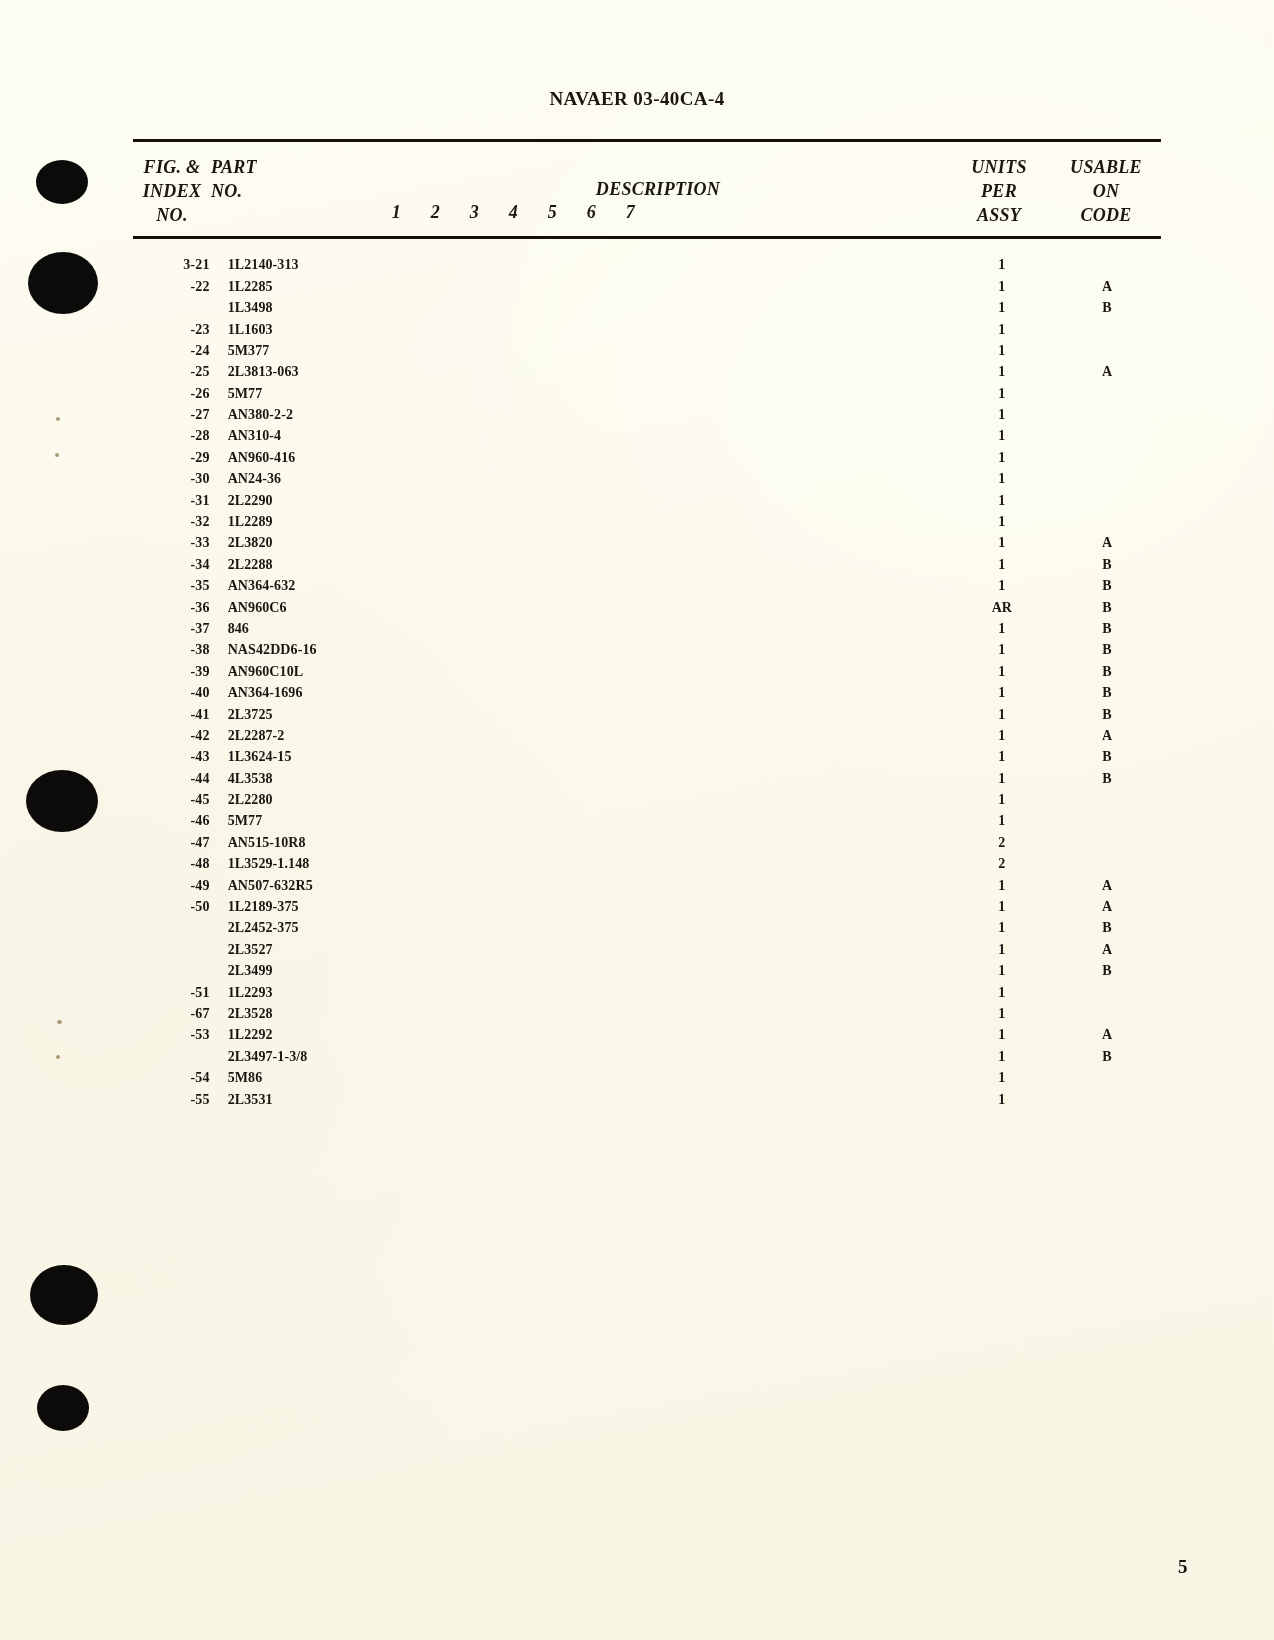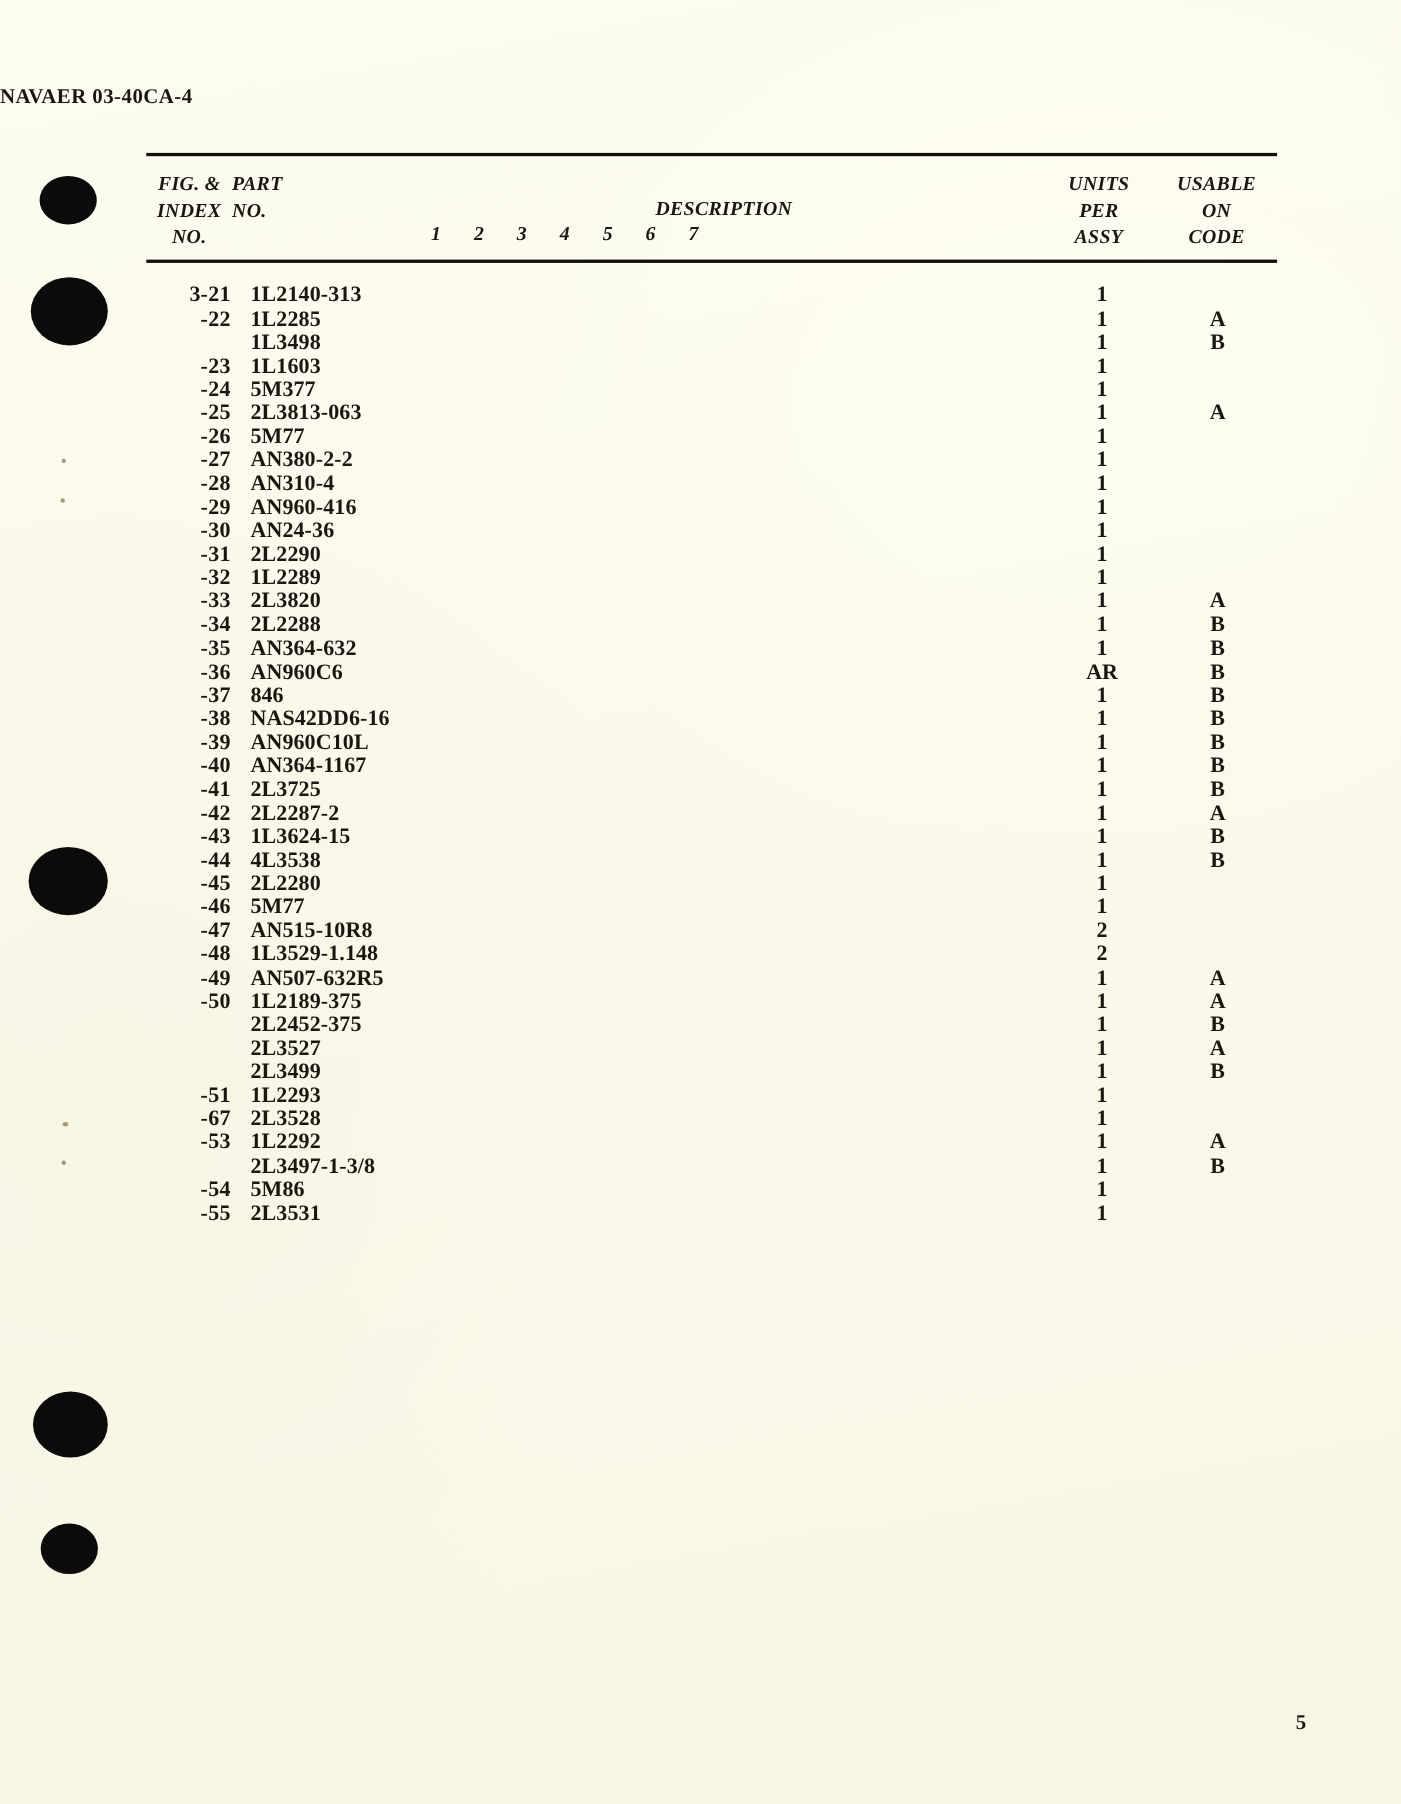--- a/index.html
+++ b/index.html
@@ -38,23 +38,24 @@
   .speck {
     position: absolute;
     background: #8c7b52;
     border-radius: 50%;
     opacity: .75;
   }
 
   
   .running-head {
     position: absolute;
-    top: 78px;
+    top: 88px;
     left: 0;
     width: 1274px;
+    text-align: center;
     font-size: 19px;
     letter-spacing: .4px;
     font-weight: 700;
   }
 
   
   .sheet {
     position: absolute;
     left: 133px;
     top: 139px;
@@ -111,21 +112,21 @@
     font-weight: 700;
     letter-spacing: .15px;
     padding-left: 56px;
   }
   .assy-title .cont {
     font-weight: 400;
     font-size: 17px;
   }
 
   
-  .rows { font-size: 20px; font-family: Liberation Serif, serif; }
+  .rows { font-size: 14px; font-family: Liberation Serif, serif; }
 
   .row {
     display: flex;
     align-items: baseline;
     height: 21.4px;
     white-space: nowrap;
   }
 
   .c-fig {
     width: 78px;
@@ -412,21 +413,21 @@
         <div class="c-fig">-39</div>
         <div class="c-part">AN960C10L</div>
         <div class="c-desc">
           <span class="dot1">.</span>
         </div>
         <div class="c-units">1</div>
         <div class="c-code">B</div>
       </div>
       <div class="row">
         <div class="c-fig">-40</div>
-        <div class="c-part">AN364-1167</div>
+        <div class="c-part">AN364-1696</div>
         <div class="c-desc">
           <span class="dot1">.</span>
         </div>
         <div class="c-units">1</div>
         <div class="c-code">B</div>
       </div>
       <div class="row">
         <div class="c-fig">-41</div>
         <div class="c-part">2L3725</div>
         <div class="c-desc">

